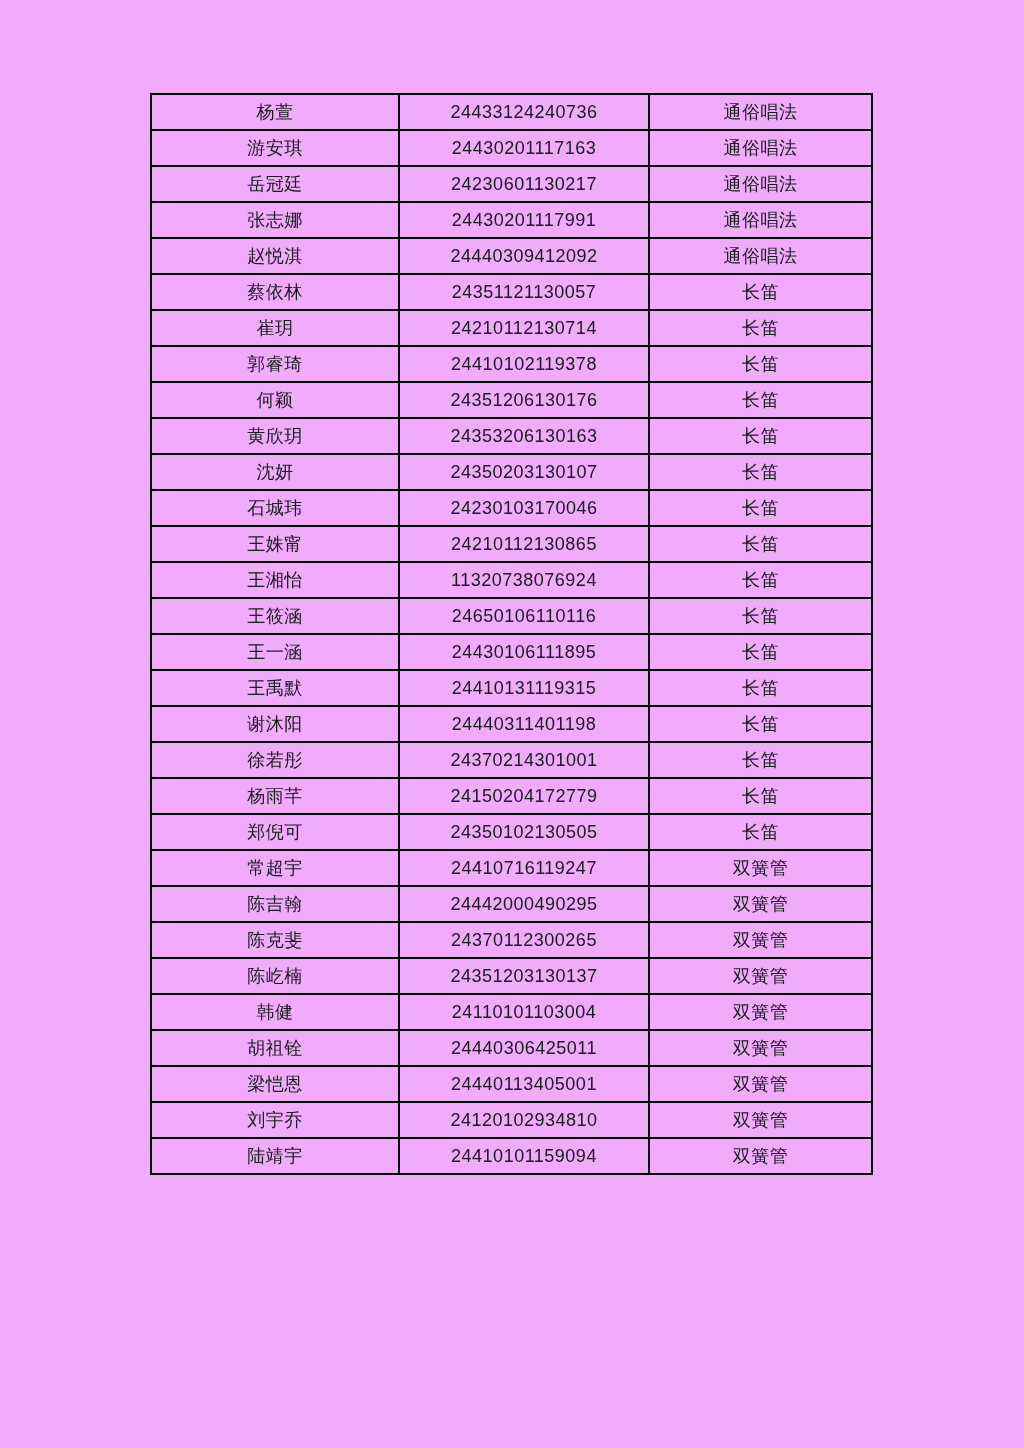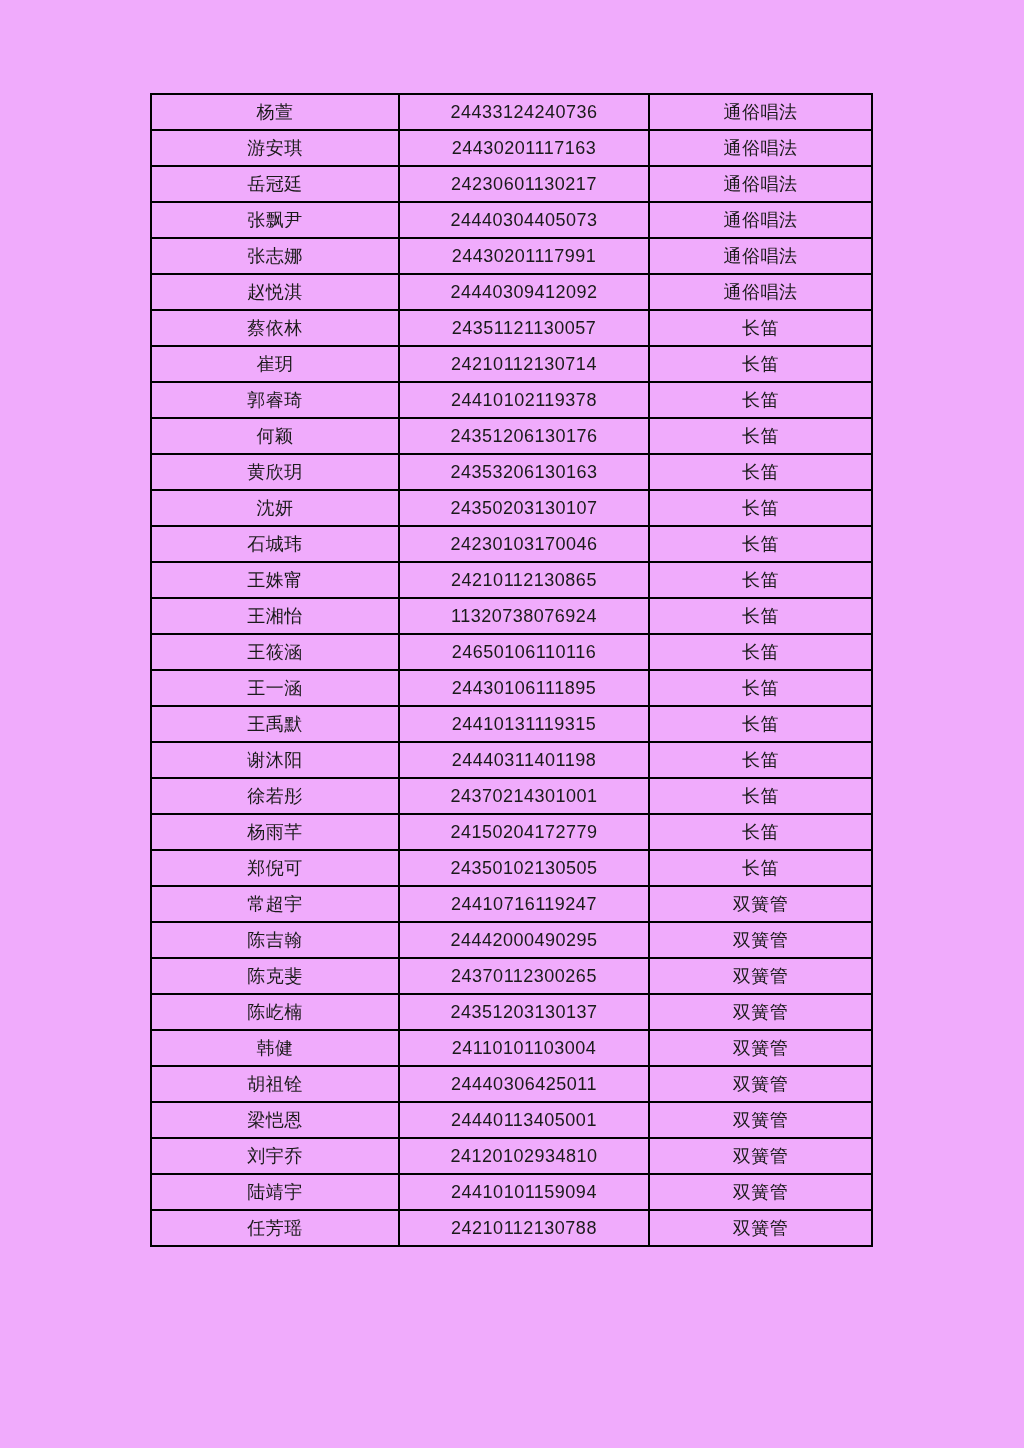--- a/index.html
+++ b/index.html
@@ -62,25 +62,20 @@
           <td>游安琪</td>
           <td>24430201117163</td>
           <td>通俗唱法</td>
         </tr>
         <tr>
           <td>岳冠廷</td>
           <td>24230601130217</td>
           <td>通俗唱法</td>
         </tr>
         <tr>
-          <td>张飘尹</td>
-          <td>24440304405073</td>
-          <td>通俗唱法</td>
-        </tr>
-        <tr>
           <td>张志娜</td>
           <td>24430201117991</td>
           <td>通俗唱法</td>
         </tr>
         <tr>
           <td>赵悦淇</td>
           <td>24440309412092</td>
           <td>通俗唱法</td>
         </tr>
         <tr>
@@ -199,22 +194,17 @@
           <td>双簧管</td>
         </tr>
         <tr>
           <td>刘宇乔</td>
           <td>24120102934810</td>
           <td>双簧管</td>
         </tr>
         <tr>
           <td>陆靖宇</td>
           <td>24410101159094</td>
-          <td>双簧管</td>
-        </tr>
-        <tr>
-          <td>任芳瑶</td>
-          <td>24210112130788</td>
           <td>双簧管</td>
         </tr>
       </tbody>
   </table>
 </div>
 
 </body></html>

